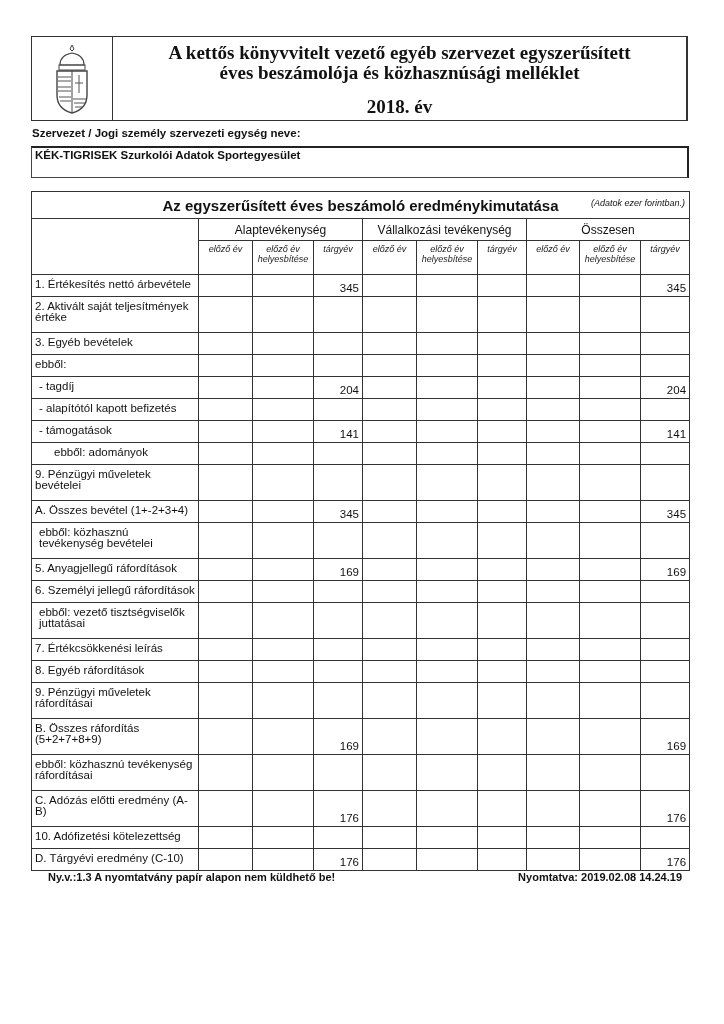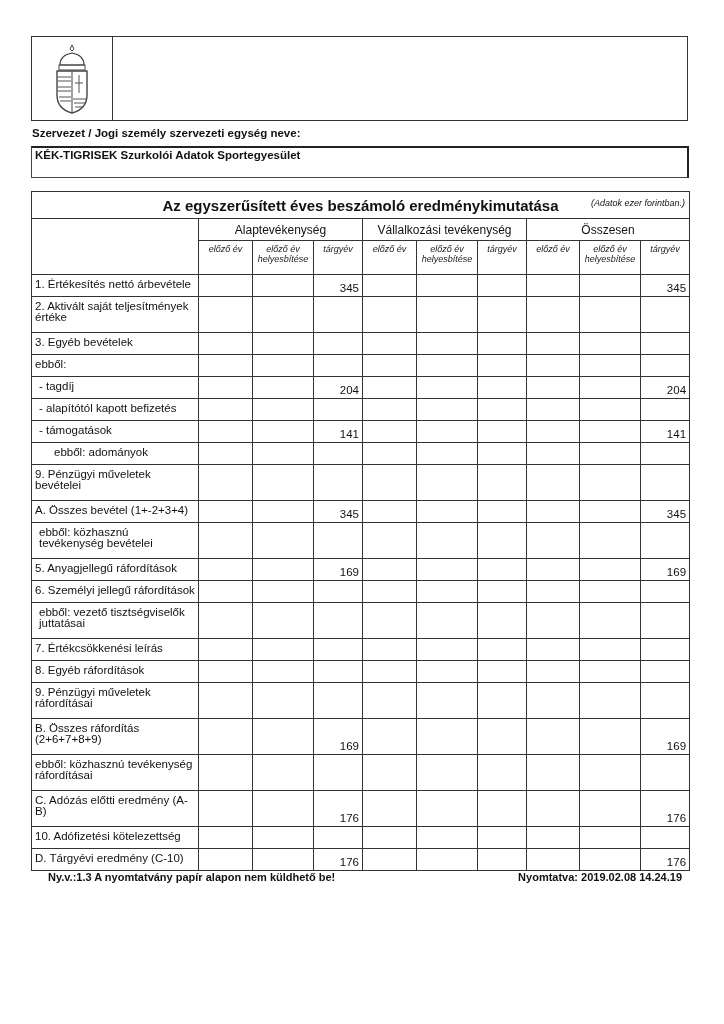--- a/index.html
+++ b/index.html
@@ -40,20 +40,25 @@
           <line x1="6" y1="38" x2="19" y2="38"></line>
         <line x1="6" y1="44" x2="19" y2="44"></line>
           <line x1="6" y1="48" x2="19" y2="48"></line>
         <line x1="7" y1="54" x2="19" y2="54"></line>
           <line x1="8" y1="58" x2="19" y2="58"></line>
         <line x1="27" y1="32" x2="27" y2="50"></line>
           <line x1="23" y1="40" x2="31" y2="40"></line>
         <path d="M21 56 L34 56 M22 60 L33 60 M23 64 L31 64"></path>
       </g>
     </svg>
+  </div>
+  <div class="title">
+    <div>A kettős könyvvitelt vezető egyéb szervezet egyszerűsített</div>
+    <div>éves beszámolója és közhasznúsági melléklet</div>
+    <div class="yr">2018. év</div>
   </div>
 </div>
 
 <div class="orglabel">Szervezet / Jogi személy szervezeti egység neve:</div>
 <div class="orgbox">
   <span>KÉK-TIGRISEK Szurkolói Adatok Sportegyesület</span>
 </div>
 
 <table class="rep">
   <colgroup>
@@ -292,21 +297,21 @@
         <td class="val"></td>
         <td class="val"></td>
         <td class="val"></td>
         <td class="val"></td>
         <td class="val"></td>
         <td class="val"></td>
         <td class="val"></td>
         <td class="val"></td>
       </tr>
       <tr style="height: 36px;">
-        <td class="lbl">B. Összes ráfordítás (2+6+7+8+9)</td>
+        <td class="lbl">B. Összes ráfordítás (5+2+7+8+9)</td>
         <td class="val"></td>
         <td class="val"></td>
         <td class="val">169</td>
         <td class="val"></td>
         <td class="val"></td>
         <td class="val"></td>
         <td class="val"></td>
         <td class="val"></td>
         <td class="val">169</td>
       </tr>

